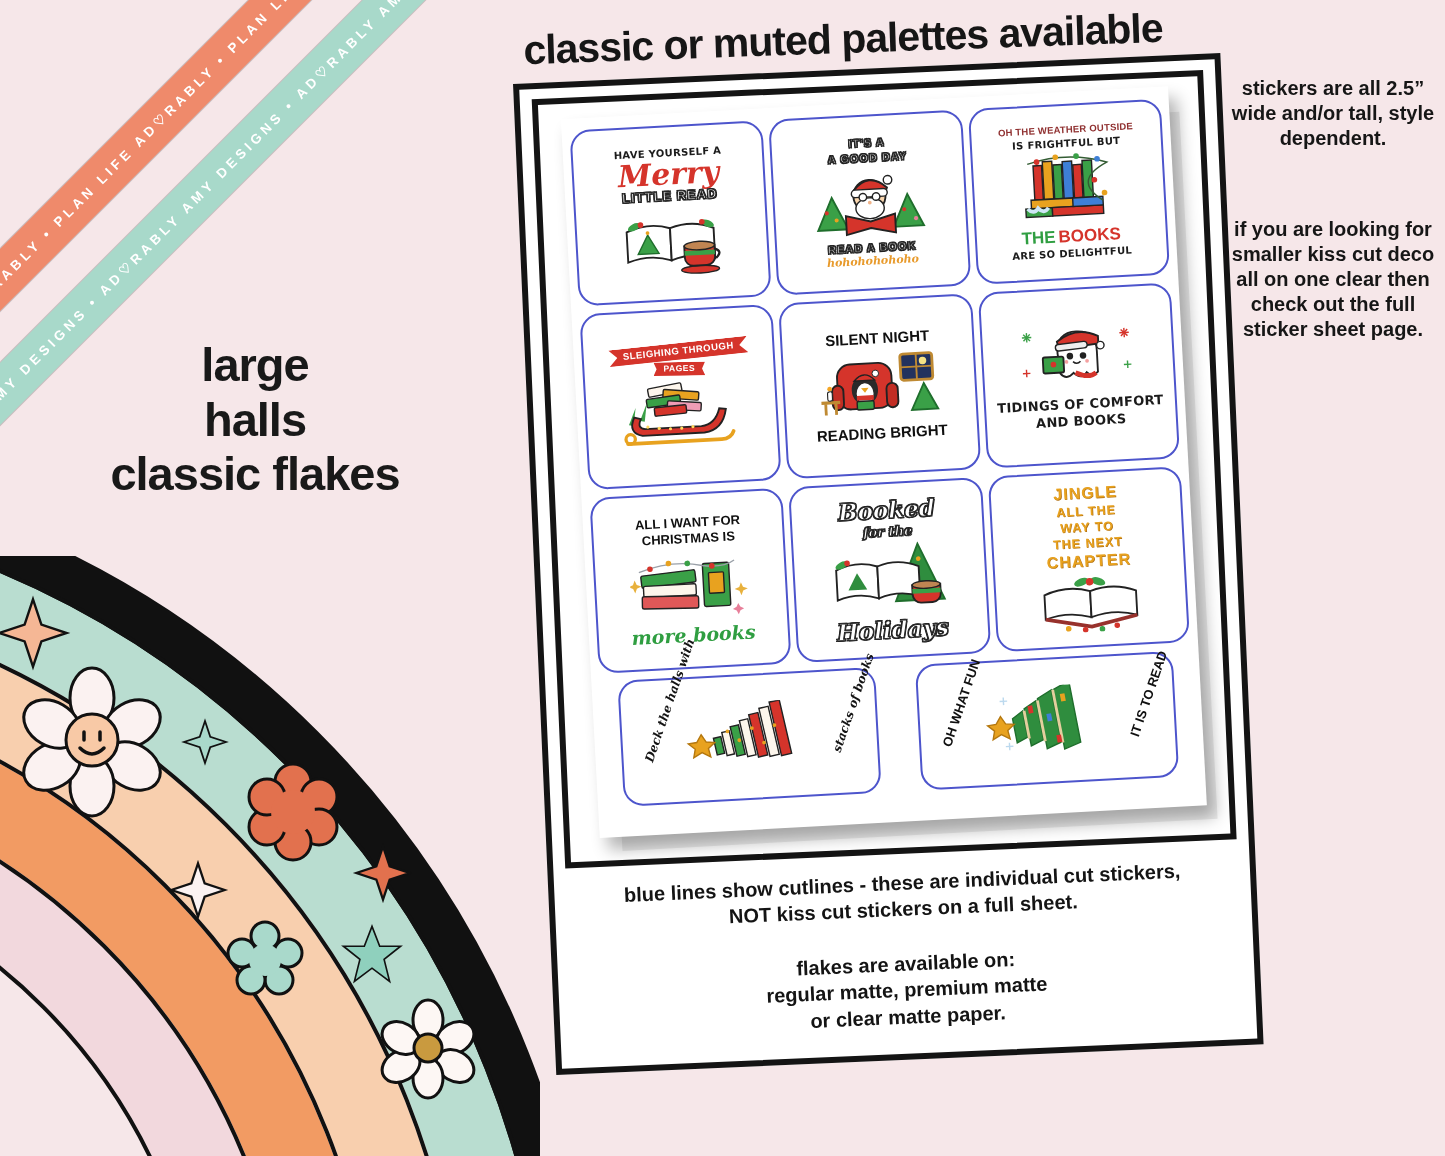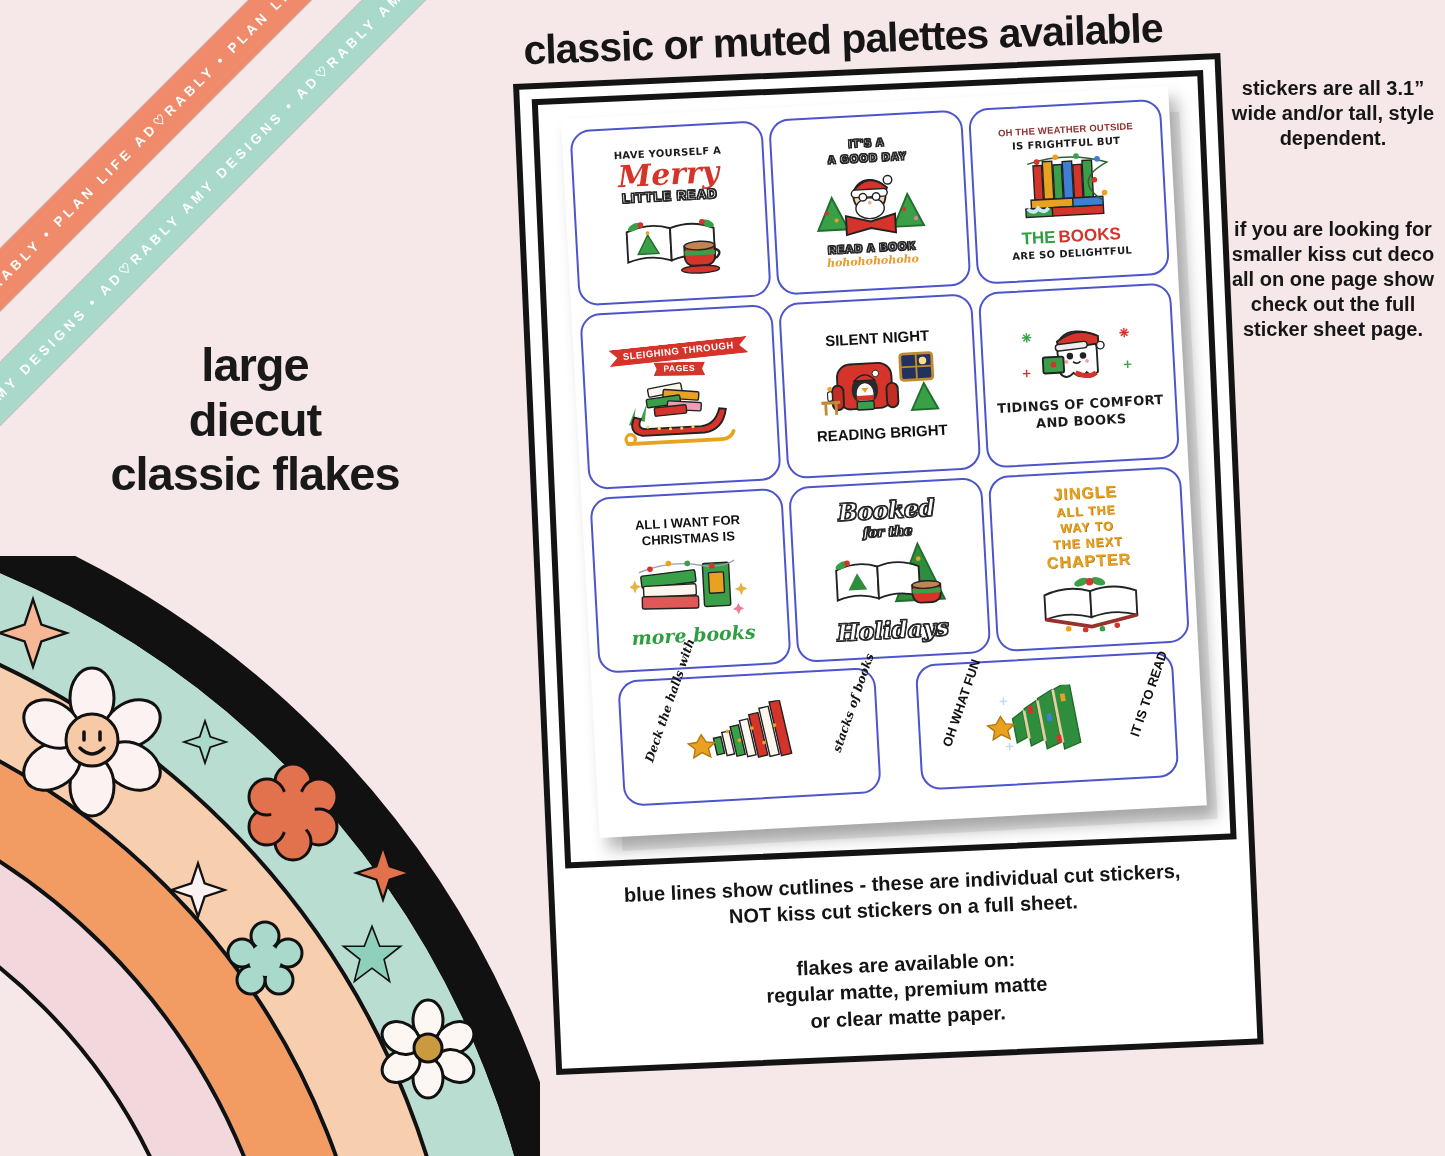--- a/index.html
+++ b/index.html
@@ -108,29 +108,29 @@
 </head>
 <body>
 
 <div class="stage">
 
   <div class="ribbon coral">PLAN LIFE AD♡RABLY • PLAN LIFE AD♡RABLY • PLAN LIFE AD♡RABLY •</div>
   <div class="ribbon teal">AD♡RABLY AMY DESIGNS • AD♡RABLY AMY DESIGNS • AD♡RABLY AMY DESIGNS •</div>
 
   <div class="left-heading">
     <span>large</span>
-    <span>diecut</span>
+    <span>halls</span>
     <span>classic flakes</span>
   </div>
 
   <div class="main-title">classic or muted palettes available</div>
 
   <div class="right-notes">
-    <p>stickers are all 3.1” wide and/or tall, style dependent.</p>
-    <p>if you are looking for smaller kiss cut deco all on one page show check out the full sticker sheet page.</p>
+    <p>stickers are all 2.5” wide and/or tall, style dependent.</p>
+    <p>if you are looking for smaller kiss cut deco all on one clear then check out the full sticker sheet page.</p>
   </div>
 
   <div class="card">
     <div class="frame">
       <div class="pageSheet">
         <div class="grid">
             <div class="stk">
               <div class="line">
                 <span class="seg hand-caps">HAVE YOURSELF A</span>
               </div>

